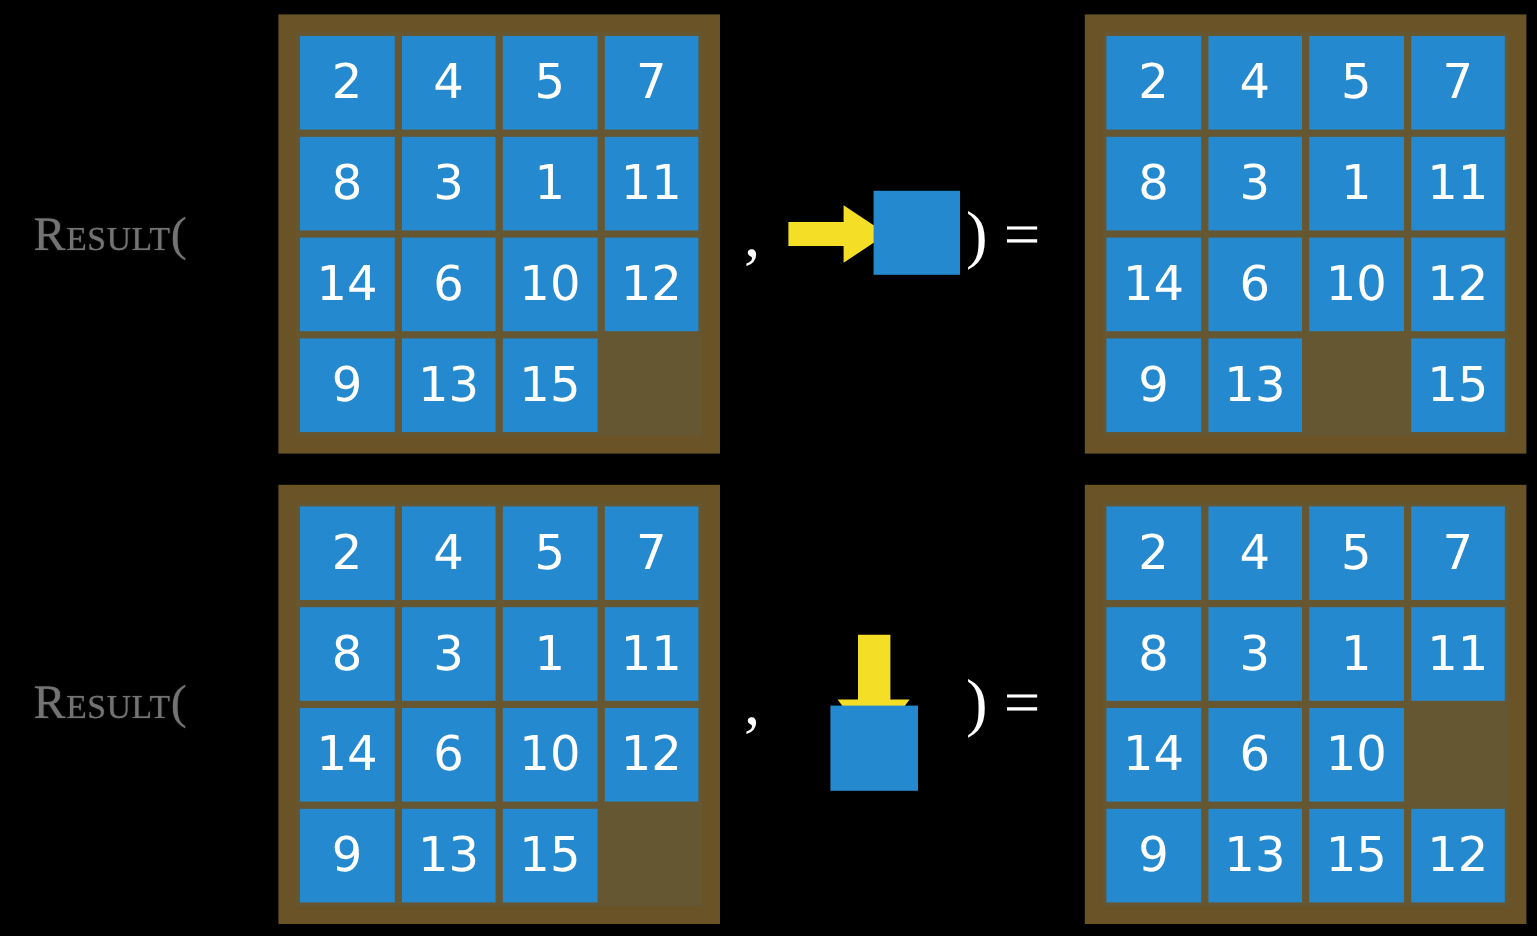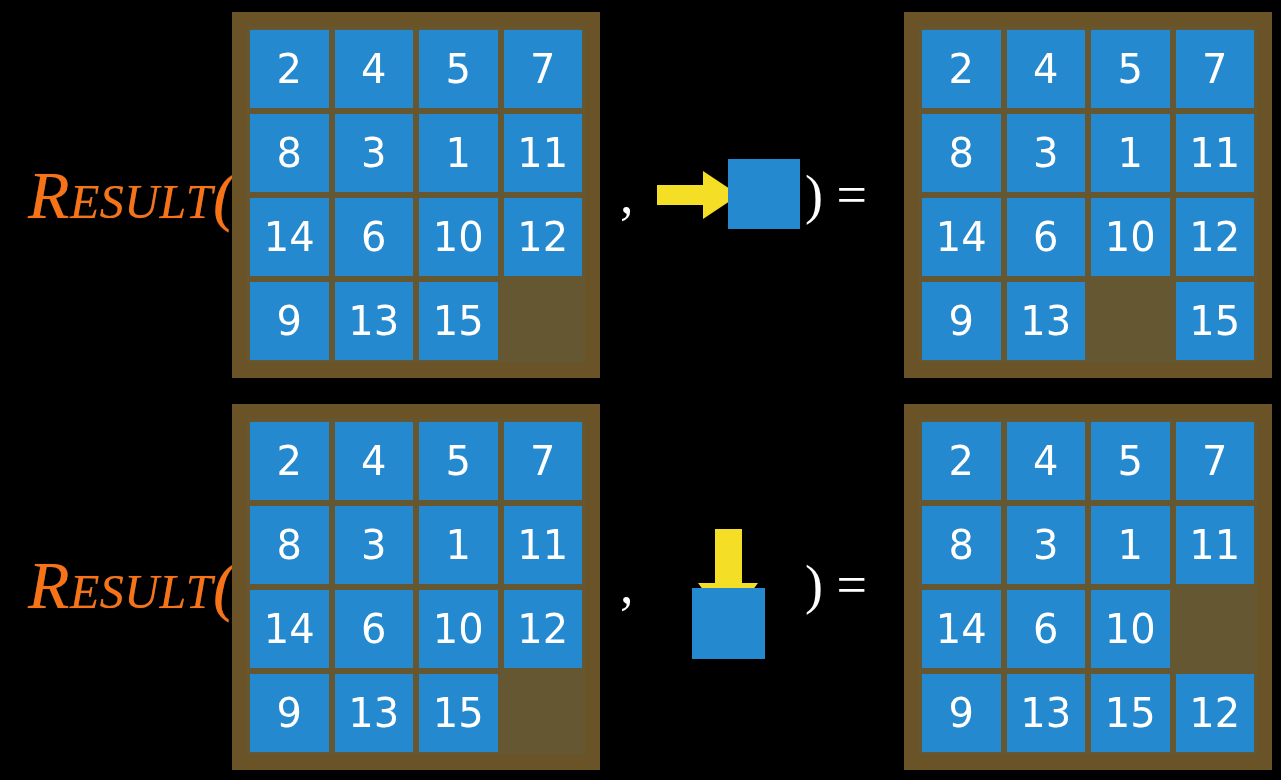--- a/index.html
+++ b/index.html
@@ -31,29 +31,28 @@
   }
   .eq-row.row-1 { top: 0px; }
   .eq-row.row-2 { top: 390px; }
 
   
   .result-label {
     position: absolute;
     left: 28px;
     top: 50%;
     transform: translateY(-50%);
-    color: #f97316;
+    color: #737373;
     font-family: "Liberation Serif", serif;
-    font-size: 68px;
+    font-size: 40px;
     line-height: 1;
     white-space: nowrap;
     font-variant: small-caps;
     letter-spacing: 0.5px;
     text-shadow: 0 0 1px rgba(255,255,255,0.35);
-    font-style: italic;
   }
 
   
   .board {
     position: absolute;
     width: 368px;
     height: 366px;
     background: #6a5327;
     box-sizing: border-box;
     padding: 15px;

